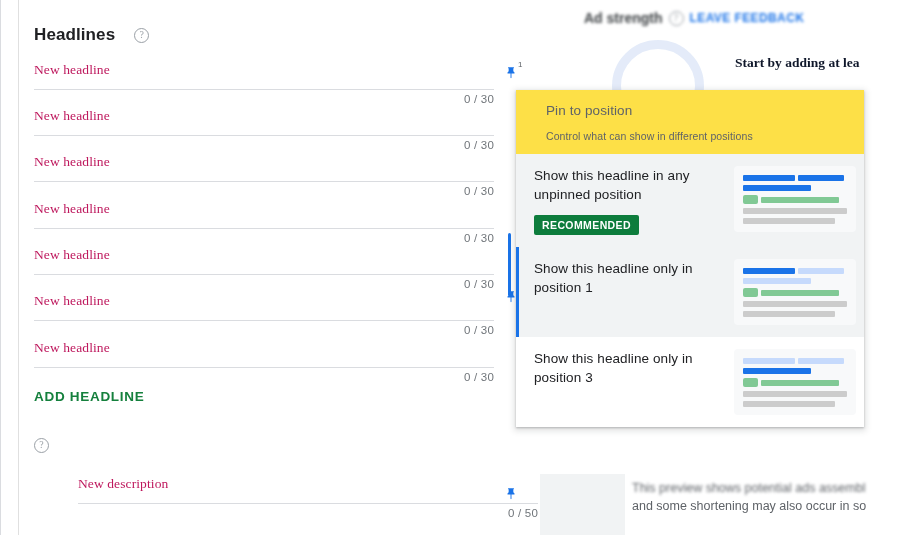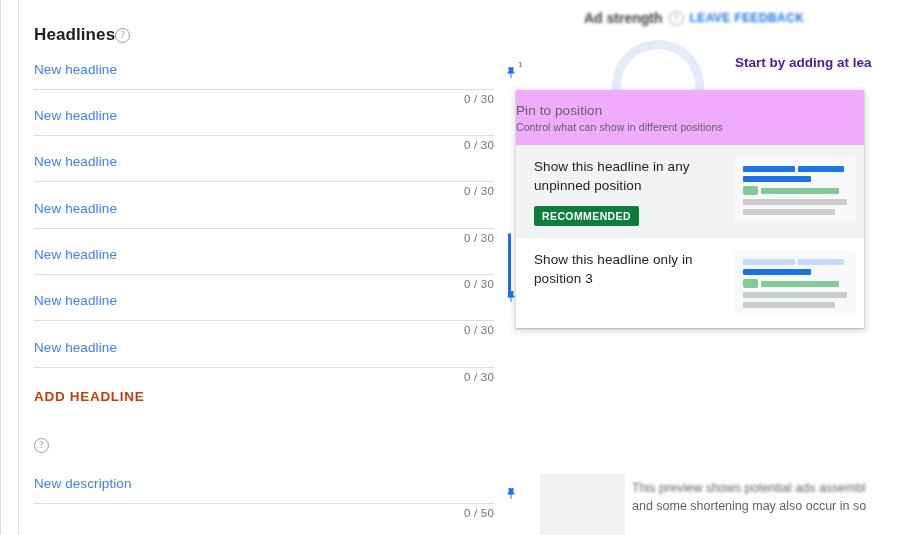--- a/index.html
+++ b/index.html
@@ -40,21 +40,21 @@
 
   .section-title {
     position: absolute;
     left: 33px;
     font-size: 17px;
     font-weight: bold;
     color: #202124;
     letter-spacing: .1px;
     display: flex;
     align-items: center;
-    gap: 0;
+    gap: 19px;
     white-space: nowrap;
   }
   .help-icon {
     display: inline-block;
     width: 13px; height: 13px;
     border: 1px solid #9aa0a6;
     border-radius: 50%;
     color: #9aa0a6;
     font-size: 10px;
     font-weight: normal;
@@ -66,22 +66,23 @@
   .field-row {
     position: absolute;
     left: 33px;
     width: 460px;
     height: 46px;
   }
   .field-label {
     position: absolute;
     left: 0; top: 0;
     font-size: 13.5px;
-    color: #3b82f6;
+    color: #be185d;
     letter-spacing: .1px;
+    font-family: Liberation Serif, serif;
   }
   .field-underline {
     position: absolute;
     left: 0; top: 27px;
     width: 460px;
     height: 1px;
     background: #dadce0;
   }
   .field-counter {
     position: absolute;
@@ -89,21 +90,21 @@
     font-size: 11.5px;
     color: #70757a;
     letter-spacing: .2px;
   }
 
   .add-link {
     position: absolute;
     left: 33px;
     font-size: 13.5px;
     font-weight: bold;
-    color: #c2410c;
+    color: #15803d;
     letter-spacing: .7px;
     cursor: pointer;
   }
 
   
   .pin-icon {
     position: absolute;
     width: 14px; height: 18px;
   }
   .pin-sup {
@@ -154,22 +155,23 @@
     border: 9px solid #dbe5f7;
     border-radius: 50%;
     opacity: .75;
     filter: blur(.6px);
   }
   .start-text {
     position: absolute;
     left: 735px; top: 55px;
     font-size: 13.5px;
     font-weight: bold;
-    color: #4c1d95;
+    color: #0f172a;
     white-space: nowrap;
+    font-family: Liberation Serif, serif;
   }
   .preview-note {
     position: absolute;
     left: 632px;
     width: 300px;
     font-size: 12.5px;
     color: #5f6368;
     white-space: nowrap;
     line-height: 20px;
   }
@@ -189,30 +191,30 @@
 
   
   .dropdown {
     position: absolute;
     left: 516px; top: 90px;
     width: 348px;
     background: #ffffff;
     box-shadow: 0 2px 6px 2px rgba(60,64,67,.15), 0 1px 2px rgba(60,64,67,.3);
   }
   .dd-header {
-    padding: 13px 0 12px 0;
-    background: #f0abfc;
+    padding: 13px 0 12px 30px;
+    background: #fde047;
   }
   .dd-title {
     font-size: 13.5px;
     color: #5f6368;
     letter-spacing: .1px;
   }
   .dd-sub {
-    margin-top: 3px;
+    margin-top: 12px;
     font-size: 10.5px;
     color: #5f6368;
     letter-spacing: .1px;
   }
 
   .dd-option {
     position: relative;
     display: flex;
     align-items: flex-start;
     padding: 12px 0 12px 18px;
@@ -341,21 +343,21 @@
       <div class="field-underline"></div>
       <div class="field-counter">0 / 30</div>
     </div>
 
     <div class="add-link" style="top:389px;">ADD HEADLINE</div>
 
     <div class="section-title" style="top:438px;">
       <span class="help-icon">?</span>
     </div>
 
-    <div class="field-row" style="top:476px;">
+    <div class="field-row" style="top:476px;margin-left:44px;">
       <div class="field-label">New description</div>
       <div class="field-underline"></div>
       <div class="field-counter">0 / 50</div>
     </div>
 
     <svg class="pin-icon" style="left:503px; top:64px;" viewBox="0 0 24 24">
       <path fill="#1a73e8" d="M16 9V4h1V2H7v2h1v5l-2 2v2h5.2v7l.8 1 .8-1v-7H18v-2l-2-2z"></path>
     </svg>
     <span class="pin-sup" style="left:517px; top:60px;">1</span>
 
@@ -395,20 +397,44 @@
         </div>
         <div class="thumb-row">
           <div class="bar b-gray" style="width:104px;"></div>
         </div>
         <div class="thumb-row">
           <div class="bar b-gray" style="width:92px;"></div>
         </div>
       </div>
     </div>
 
+    <div class="dd-option shaded selected">
+      <div class="dd-opt-text">
+        <div class="dd-opt-label">Show this headline only in position 1</div>
+      </div>
+      <div class="thumb">
+        <div class="thumb-row">
+          <div class="bar b-blue" style="width:52px;"></div>
+          <div class="bar b-lblue" style="width:46px;"></div>
+        </div>
+        <div class="thumb-row">
+          <div class="bar b-lblue" style="width:68px;"></div>
+        </div>
+        <div class="thumb-row">
+          <div class="bar b-green" style="width:15px;height:9px;border-radius:2px;"></div>
+          <div class="bar b-green" style="width:78px;"></div>
+        </div>
+        <div class="thumb-row">
+          <div class="bar b-gray" style="width:104px;"></div>
+        </div>
+        <div class="thumb-row">
+          <div class="bar b-gray" style="width:92px;"></div>
+        </div>
+      </div>
+    </div>
 
 
     <div class="dd-option">
       <div class="dd-opt-text">
         <div class="dd-opt-label">Show this headline only in position 3</div>
       </div>
       <div class="thumb">
         <div class="thumb-row">
           <div class="bar b-lblue" style="width:52px;"></div>
           <div class="bar b-lblue" style="width:46px;"></div>

